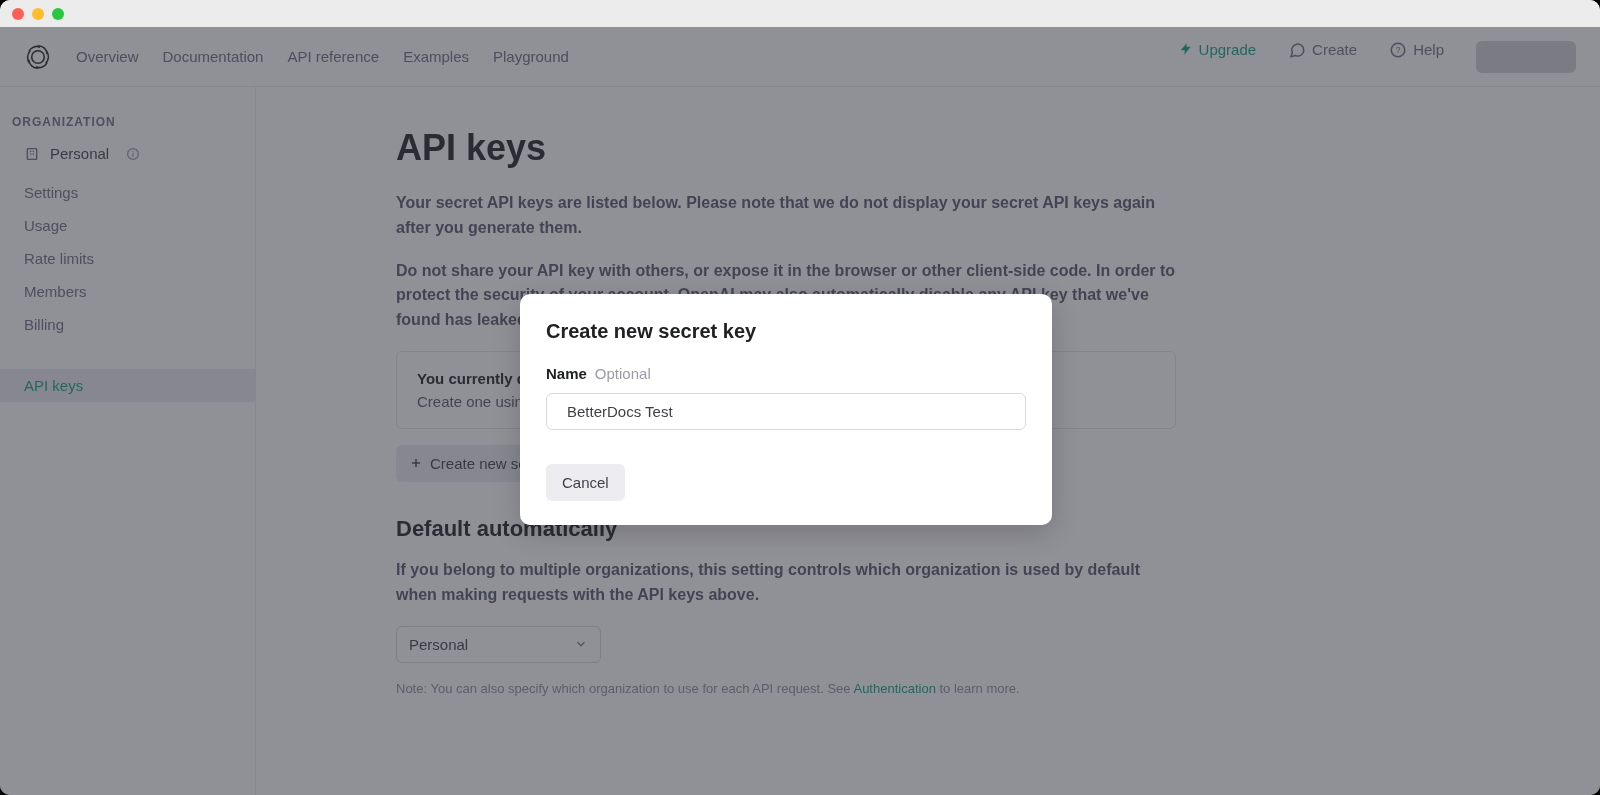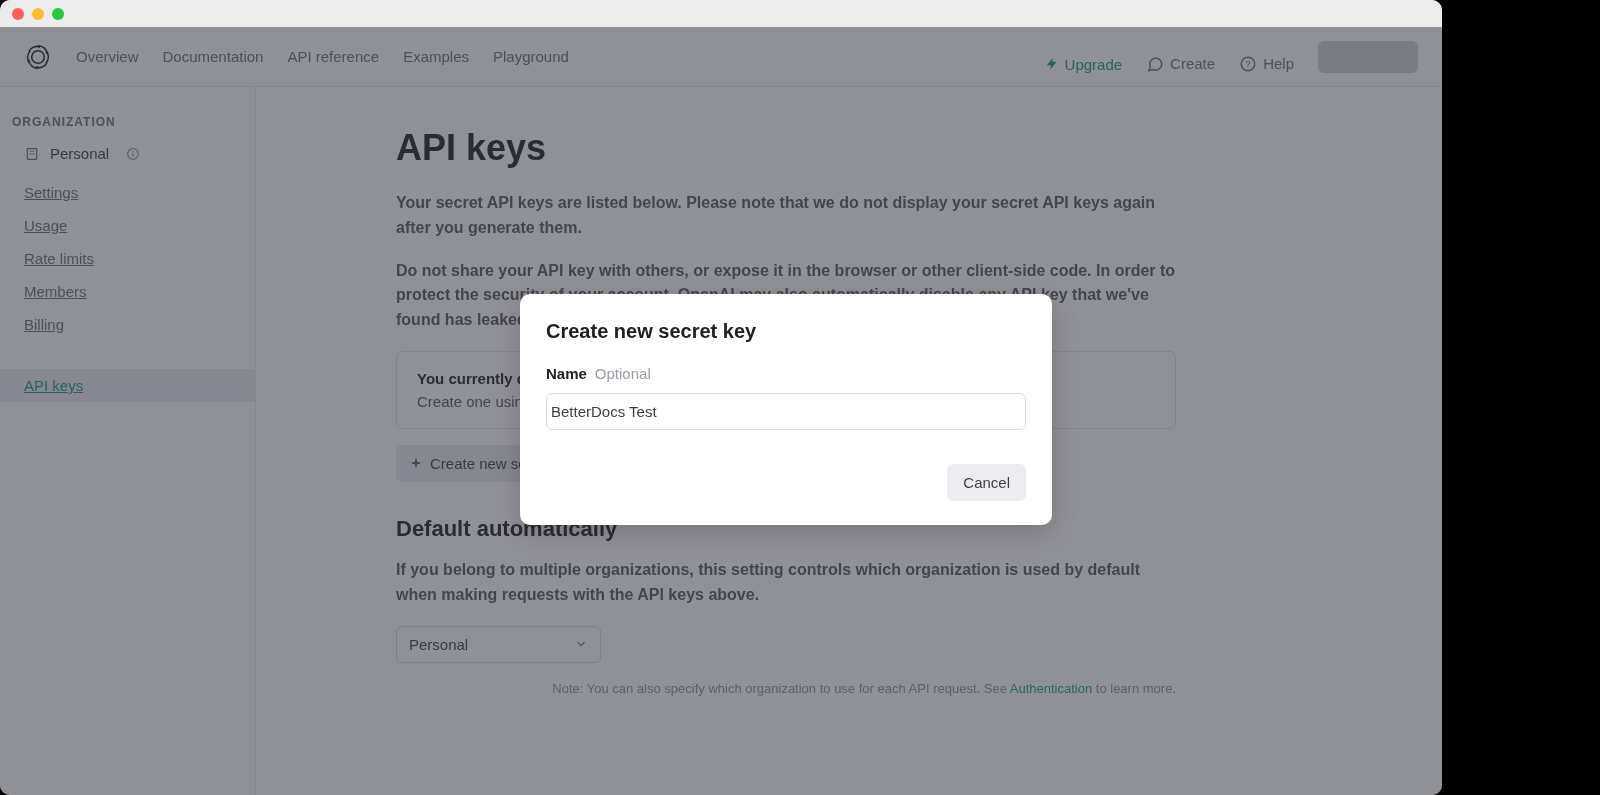--- a/index.html
+++ b/index.html
@@ -1,61 +1,61 @@
 <!DOCTYPE html>
 <html><head>
 <meta charset="utf-8">
 <style>
   * { box-sizing: border-box; margin: 0; padding: 0; }
   html, body { width: 1600px; height: 795px; overflow: hidden; font-family: -apple-system, "Segoe UI", Helvetica, Arial, sans-serif; background:#000; }
-  .window { position:relative; width:1442px; height:795px; background:#fff; border-radius:10px; overflow:hidden; }
+  .window { position:relative; width:1600px; height:795px; background:#fff; border-radius:10px; overflow:hidden; }
   
   .mac-bar { height:27px; background:#ececec; display:flex; align-items:center; padding-left:12px; gap:8px; border-top-left-radius:10px; border-top-right-radius:10px;}
   .tl { width:12px; height:12px; border-radius:50%; }
   .tl.red{background:#ff5f57;} .tl.yellow{background:#febc2e;} .tl.green{background:#28c840;}
   
   .topnav { height:60px; border-bottom:1px solid #ececec; display:flex; align-items:center; padding:0 24px; justify-content:space-between; }
   .topnav-left { display:flex; align-items:center; gap:24px; }
   .logo { width:28px; height:28px; }
   .nav-link { color:#6e6e80; font-size:15px; text-decoration:none; cursor:pointer; }
-  .topnav-right { display:flex; align-items:flex-end; gap:24px; }
+  .topnav-right { display:flex; align-items:flex-start; gap:32px; }
   .upgrade { color:#10a37f; display:flex; align-items:center; gap:6px; font-size:15px; cursor:pointer;}
   .nav-icontext { display:flex; align-items:center; gap:6px; color:#6e6e80; font-size:15px; cursor:pointer;}
   .account-pill { width:100px; height:32px; background:#d0d0d4; border-radius:6px; }
   
   .body { display:flex; height:calc(795px - 27px - 60px); }
   .sidebar { width:256px; border-right:1px solid #ececec; padding-top:28px; }
   .side-section-label { font-size:12px; letter-spacing:1px; color:#6e6e80; font-weight:700; padding:0 12px 12px; }
   .side-org { display:flex; align-items:center; gap:10px; padding:4px 24px 14px; color:#3f3f46;}
   .side-org .org-name { font-size:15px; }
-  .side-item { display:block; padding:8px 24px; color:#6e6e80; font-size:15px; cursor:pointer;text-decoration:underline;}
+  .side-item { display:block; padding:8px 24px; color:#6e6e80; font-size:15px; cursor:pointer;}
   .side-item.active { background:#ececf1; color:#10a37f; }
   .side-gap { height:28px; }
   
   .main { flex:1; padding:40px 0 0 0; }
   .main-inner { width:780px; margin-left:140px; }
   h1.page-title { font-size:36px; font-weight:700; color:#202123; margin-bottom:22px;}
   .para { color:#565869; font-size:16px; line-height:1.55; margin-bottom:18px;font-weight:bold;}
   .key-box { border:1px solid #e5e5e5; border-radius:6px; padding:18px 20px; margin-bottom:16px;}
   .key-box .kb-title { font-weight:600; color:#202123; font-size:15px; margin-bottom:6px;}
   .key-box .kb-sub { color:#565869; font-size:15px;}
   .create-btn { display:inline-flex; align-items:center; gap:8px; background:#ececf1; color:#3f3f46; border:none; border-radius:6px; padding:10px 14px; font-size:15px; cursor:pointer;}
   h2.sub-title { font-size:22px; font-weight:700; color:#202123; margin:34px 0 16px;}
   .select { display:inline-flex; align-items:center; justify-content:space-between; width:205px; border:1px solid #d9d9e3; border-radius:6px; padding:9px 12px; color:#3f3f46; font-size:15px; cursor:pointer;}
-  .note { color:#8e8ea0; font-size:13px; margin-top:18px;text-align:right;}
+  .note { color:#8e8ea0; font-size:13px; margin-top:18px;}
   .note a { color:#10a37f; text-decoration:none; }
   
   .overlay { position:absolute; inset:27px 0 0 0; background:rgba(52,53,65,0.55); }
   
   .modal { position:absolute; width:532px; left:520px; top:294px; background:#fff; border-radius:10px; box-shadow:0 8px 28px rgba(0,0,0,0.18); padding:26px 26px 24px; }
   .modal h3 { font-size:20px; font-weight:700; color:#202123; margin-bottom:22px;}
   .field-label { font-size:15px; color:#202123; font-weight:600; display:inline-block; margin-right:8px;}
   .field-optional { font-size:15px; color:#9b9ba7; }
-  .text-input { display:block; width:100%; margin-top:10px; border:1px solid #d9d9e3; border-radius:6px; padding:9px 4px; font-size:15px; color:#3f3f46; outline:none;}
-  .modal-actions { display:flex; justify-content:flex-end; gap:10px; margin-top:34px;}
+  .text-input { display:block; width:100%; margin-top:10px; border:1px solid #d9d9e3; border-radius:6px; padding:9px 20px; font-size:15px; color:#3f3f46; outline:none;}
+  .modal-actions { display:flex; gap:10px; margin-top:34px;}
   .btn { border:none; border-radius:6px; padding:10px 16px; font-size:15px; cursor:pointer;}
   .btn.secondary { background:#ececf1; color:#3f3f46;}
   .btn.primary { background:#10a37f; color:#fff;}
   svg { display:block; }
 </style>
 </head>
 <body>
 
 <div class="window">
   <div class="mac-bar">

